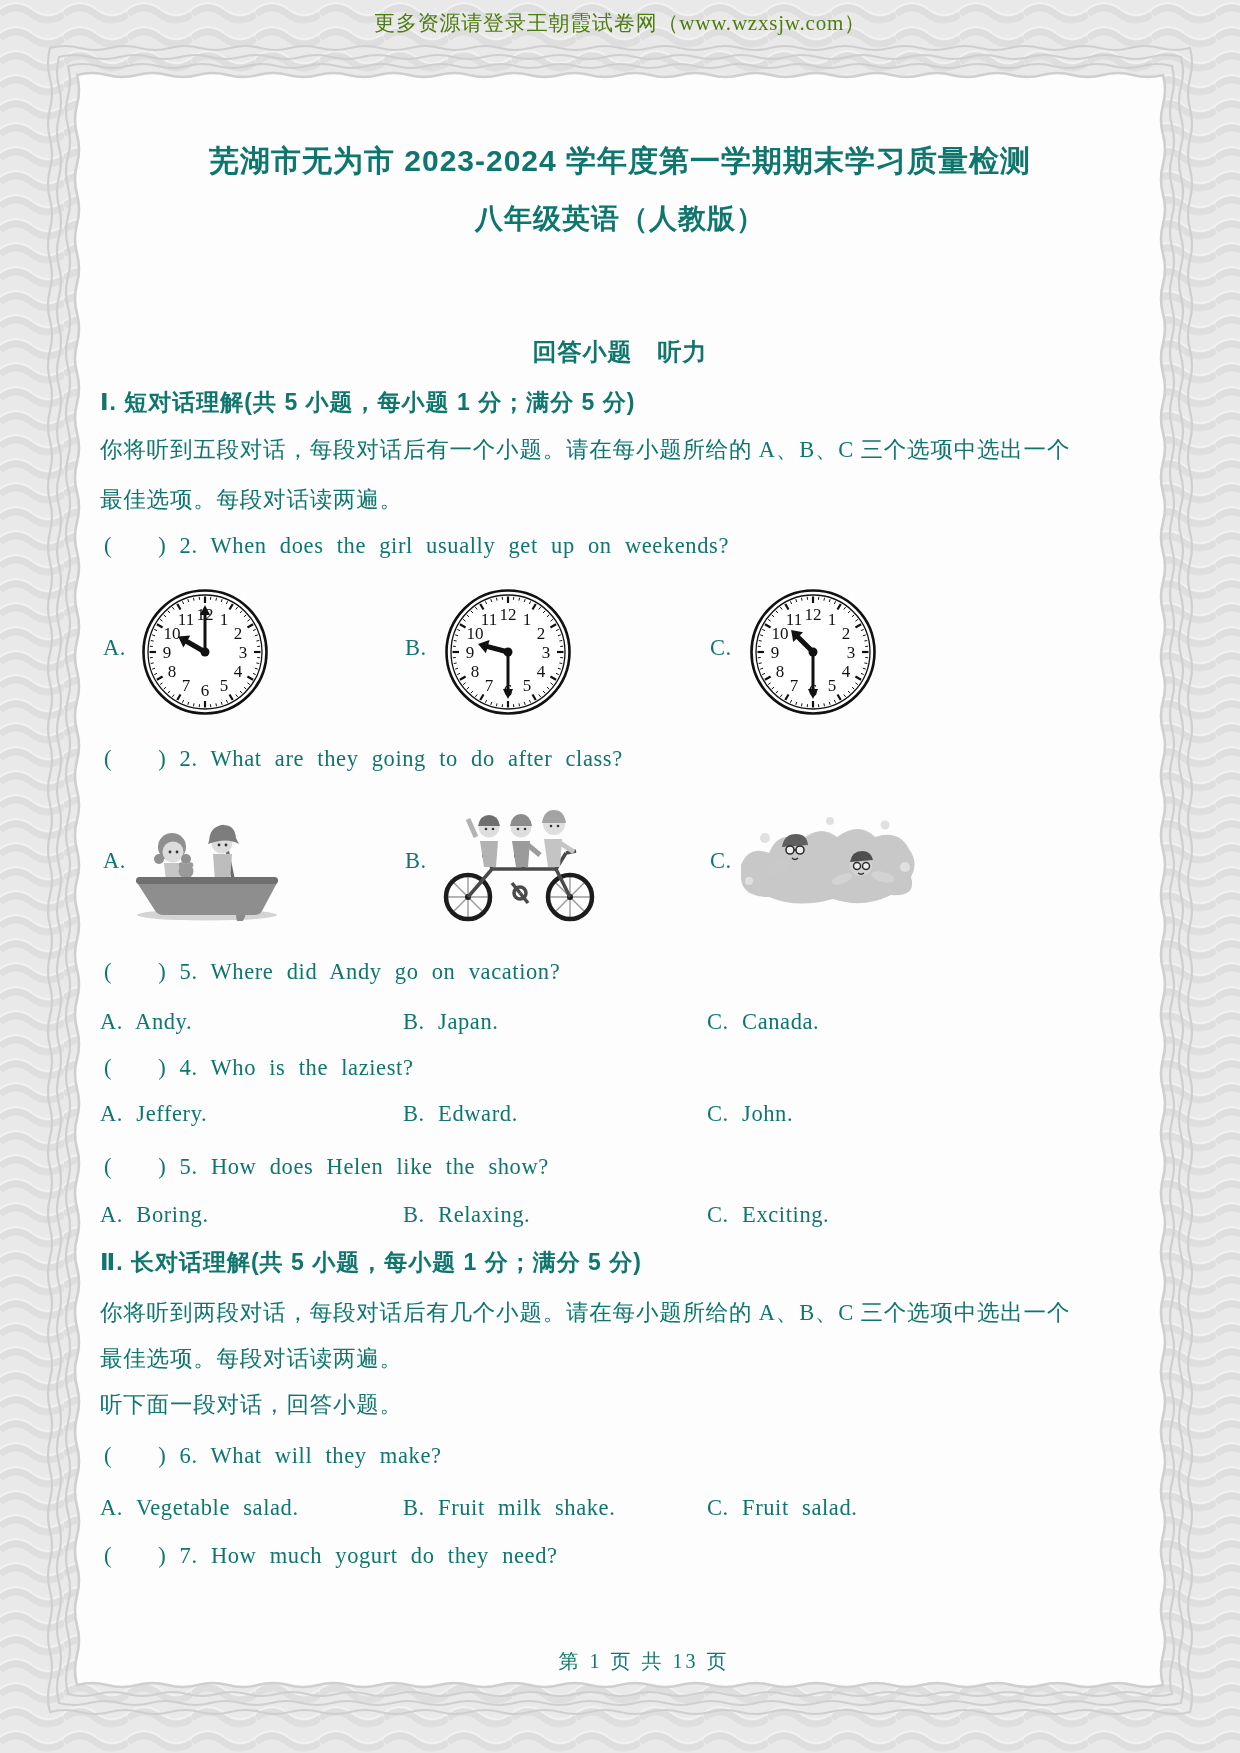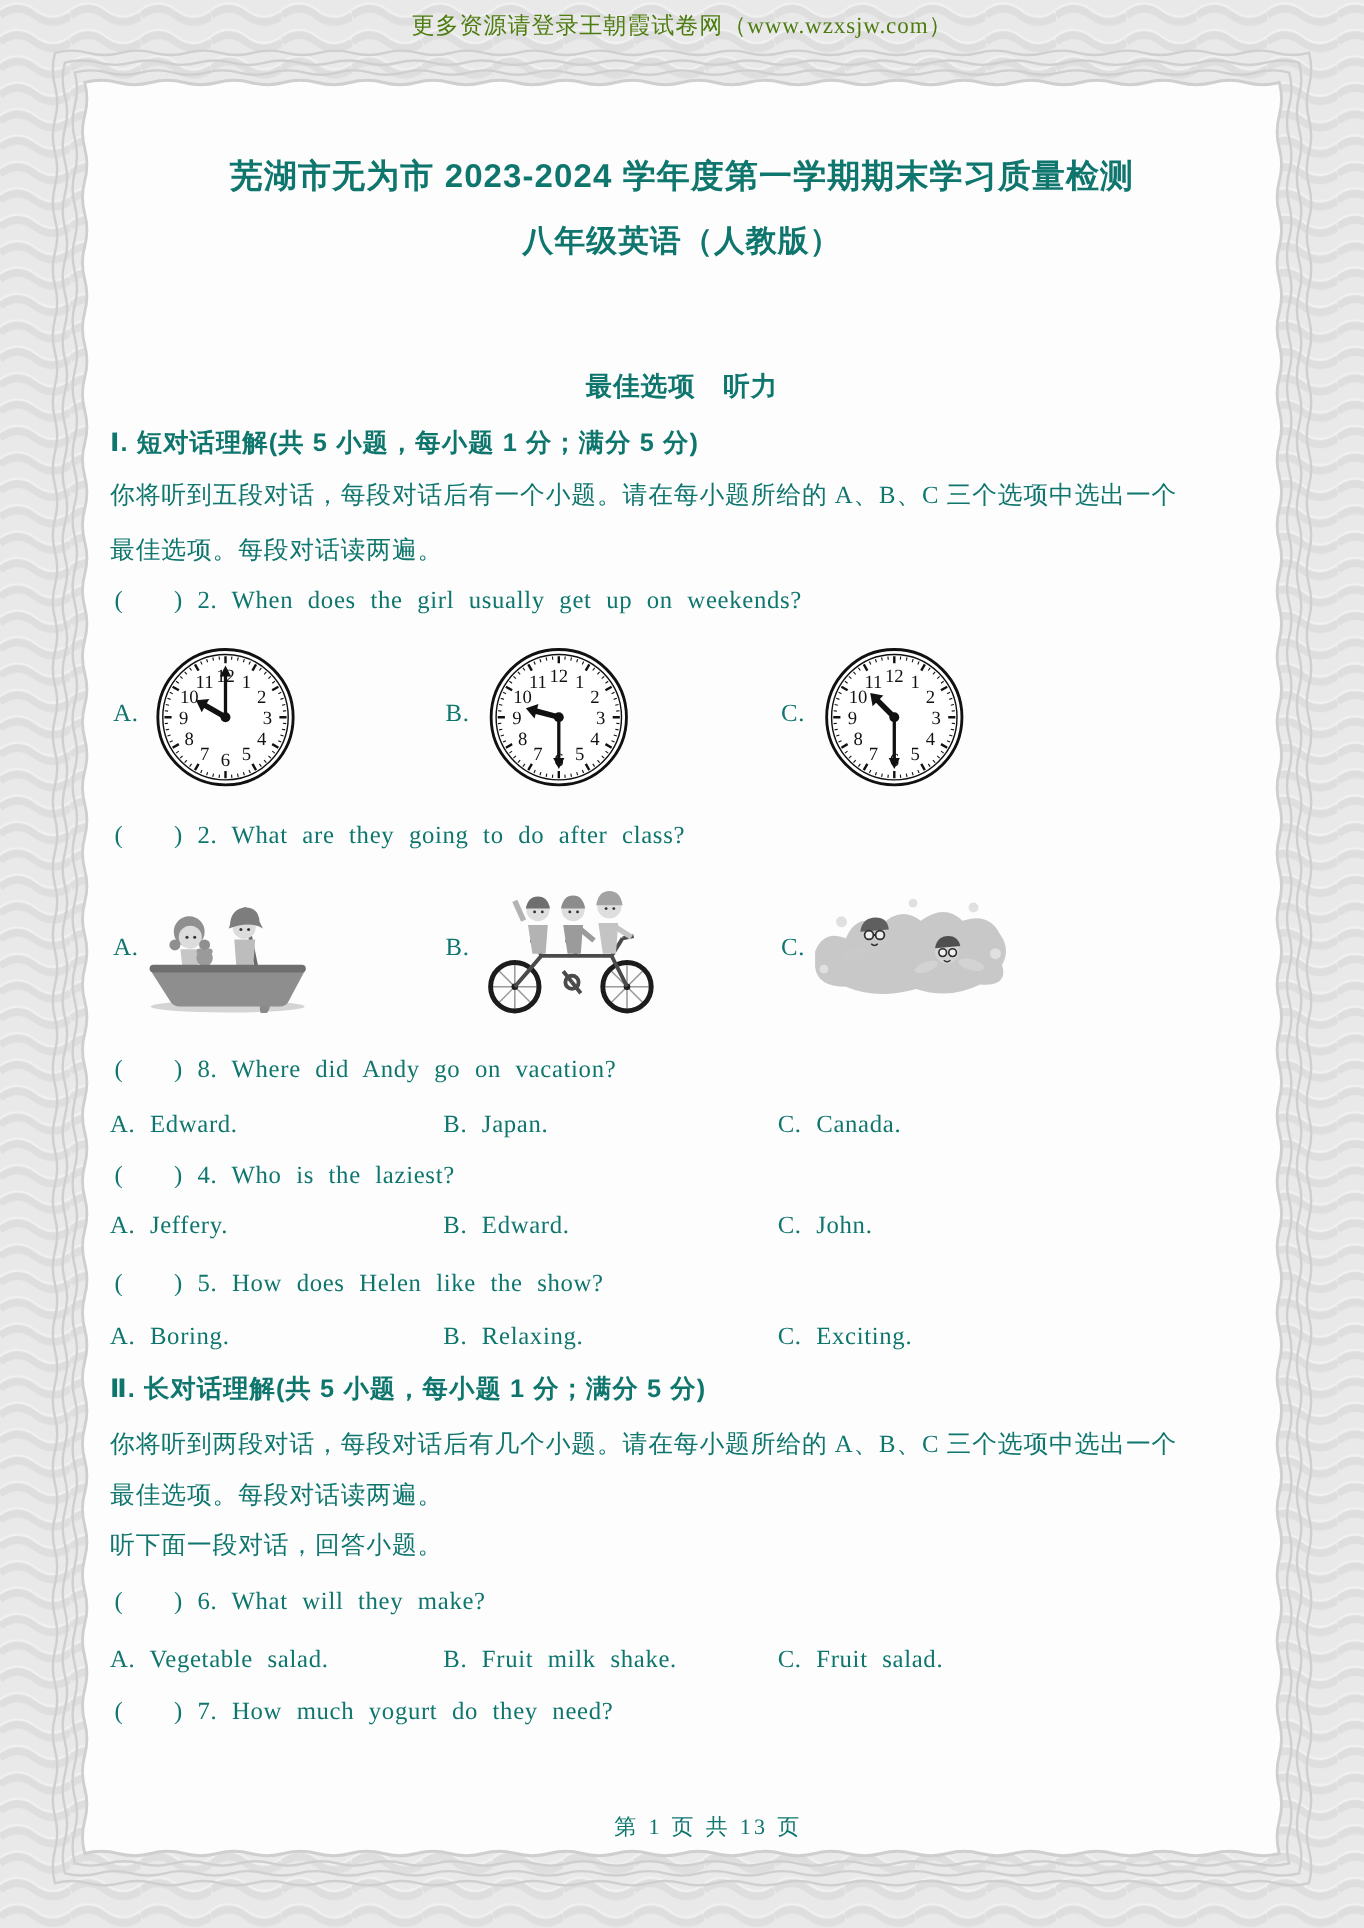--- a/index.html
+++ b/index.html
@@ -38,21 +38,21 @@
 <path d="M 77 75 Q 92.1 71.0 107.2 75.0 Q 122.3 79.0 137.3 75.0 Q 152.4 71.0 167.5 75.0 Q 182.6 79.0 197.7 75.0 Q 212.8 71.0 227.8 75.0 Q 242.9 79.0 258.0 75.0 Q 273.1 71.0 288.2 75.0 Q 303.3 79.0 318.3 75.0 Q 333.4 71.0 348.5 75.0 Q 363.6 79.0 378.7 75.0 Q 393.8 71.0 408.8 75.0 Q 423.9 79.0 439.0 75.0 Q 454.1 71.0 469.2 75.0 Q 484.3 79.0 499.3 75.0 Q 514.4 71.0 529.5 75.0 Q 544.6 79.0 559.7 75.0 Q 574.8 71.0 589.8 75.0 Q 604.9 79.0 620.0 75.0 Q 635.1 71.0 650.2 75.0 Q 665.3 79.0 680.3 75.0 Q 695.4 71.0 710.5 75.0 Q 725.6 79.0 740.7 75.0 Q 755.8 71.0 770.8 75.0 Q 785.9 79.0 801.0 75.0 Q 816.1 71.0 831.2 75.0 Q 846.3 79.0 861.3 75.0 Q 876.4 71.0 891.5 75.0 Q 906.6 79.0 921.7 75.0 Q 936.8 71.0 951.8 75.0 Q 966.9 79.0 982.0 75.0 Q 997.1 71.0 1012.2 75.0 Q 1027.3 79.0 1042.3 75.0 Q 1057.4 71.0 1072.5 75.0 Q 1087.6 79.0 1102.7 75.0 Q 1117.8 71.0 1132.8 75.0 Q 1147.9 79.0 1163.0 75.0 Q 1167.0 89.9 1163.0 104.8 Q 1159.0 119.7 1163.0 134.6 Q 1167.0 149.5 1163.0 164.4 Q 1159.0 179.4 1163.0 194.3 Q 1167.0 209.2 1163.0 224.1 Q 1159.0 239.0 1163.0 253.9 Q 1167.0 268.8 1163.0 283.7 Q 1159.0 298.6 1163.0 313.5 Q 1167.0 328.4 1163.0 343.3 Q 1159.0 358.2 1163.0 373.1 Q 1167.0 388.1 1163.0 403.0 Q 1159.0 417.9 1163.0 432.8 Q 1167.0 447.7 1163.0 462.6 Q 1159.0 477.5 1163.0 492.4 Q 1167.0 507.3 1163.0 522.2 Q 1159.0 537.1 1163.0 552.0 Q 1167.0 566.9 1163.0 581.9 Q 1159.0 596.8 1163.0 611.7 Q 1167.0 626.6 1163.0 641.5 Q 1159.0 656.4 1163.0 671.3 Q 1167.0 686.2 1163.0 701.1 Q 1159.0 716.0 1163.0 730.9 Q 1167.0 745.8 1163.0 760.7 Q 1159.0 775.6 1163.0 790.6 Q 1167.0 805.5 1163.0 820.4 Q 1159.0 835.3 1163.0 850.2 Q 1167.0 865.1 1163.0 880.0 Q 1159.0 894.9 1163.0 909.8 Q 1167.0 924.7 1163.0 939.6 Q 1159.0 954.5 1163.0 969.4 Q 1167.0 984.4 1163.0 999.3 Q 1159.0 1014.2 1163.0 1029.1 Q 1167.0 1044.0 1163.0 1058.9 Q 1159.0 1073.8 1163.0 1088.7 Q 1167.0 1103.6 1163.0 1118.5 Q 1159.0 1133.4 1163.0 1148.3 Q 1167.0 1163.2 1163.0 1178.1 Q 1159.0 1193.1 1163.0 1208.0 Q 1167.0 1222.9 1163.0 1237.8 Q 1159.0 1252.7 1163.0 1267.6 Q 1167.0 1282.5 1163.0 1297.4 Q 1159.0 1312.3 1163.0 1327.2 Q 1167.0 1342.1 1163.0 1357.0 Q 1159.0 1371.9 1163.0 1386.9 Q 1167.0 1401.8 1163.0 1416.7 Q 1159.0 1431.6 1163.0 1446.5 Q 1167.0 1461.4 1163.0 1476.3 Q 1159.0 1491.2 1163.0 1506.1 Q 1167.0 1521.0 1163.0 1535.9 Q 1159.0 1550.8 1163.0 1565.7 Q 1167.0 1580.6 1163.0 1595.6 Q 1159.0 1610.5 1163.0 1625.4 Q 1167.0 1640.3 1163.0 1655.2 Q 1159.0 1670.1 1163.0 1685.0 Q 1147.9 1689.0 1132.8 1685.0 Q 1117.8 1681.0 1102.7 1685.0 Q 1087.6 1689.0 1072.5 1685.0 Q 1057.4 1681.0 1042.3 1685.0 Q 1027.3 1689.0 1012.2 1685.0 Q 997.1 1681.0 982.0 1685.0 Q 966.9 1689.0 951.8 1685.0 Q 936.8 1681.0 921.7 1685.0 Q 906.6 1689.0 891.5 1685.0 Q 876.4 1681.0 861.3 1685.0 Q 846.3 1689.0 831.2 1685.0 Q 816.1 1681.0 801.0 1685.0 Q 785.9 1689.0 770.8 1685.0 Q 755.8 1681.0 740.7 1685.0 Q 725.6 1689.0 710.5 1685.0 Q 695.4 1681.0 680.3 1685.0 Q 665.3 1689.0 650.2 1685.0 Q 635.1 1681.0 620.0 1685.0 Q 604.9 1689.0 589.8 1685.0 Q 574.8 1681.0 559.7 1685.0 Q 544.6 1689.0 529.5 1685.0 Q 514.4 1681.0 499.3 1685.0 Q 484.3 1689.0 469.2 1685.0 Q 454.1 1681.0 439.0 1685.0 Q 423.9 1689.0 408.8 1685.0 Q 393.8 1681.0 378.7 1685.0 Q 363.6 1689.0 348.5 1685.0 Q 333.4 1681.0 318.3 1685.0 Q 303.3 1689.0 288.2 1685.0 Q 273.1 1681.0 258.0 1685.0 Q 242.9 1689.0 227.8 1685.0 Q 212.8 1681.0 197.7 1685.0 Q 182.6 1689.0 167.5 1685.0 Q 152.4 1681.0 137.3 1685.0 Q 122.3 1689.0 107.2 1685.0 Q 92.1 1681.0 77.0 1685.0 Q 73.0 1670.1 77.0 1655.2 Q 81.0 1640.3 77.0 1625.4 Q 73.0 1610.5 77.0 1595.6 Q 81.0 1580.6 77.0 1565.7 Q 73.0 1550.8 77.0 1535.9 Q 81.0 1521.0 77.0 1506.1 Q 73.0 1491.2 77.0 1476.3 Q 81.0 1461.4 77.0 1446.5 Q 73.0 1431.6 77.0 1416.7 Q 81.0 1401.8 77.0 1386.9 Q 73.0 1371.9 77.0 1357.0 Q 81.0 1342.1 77.0 1327.2 Q 73.0 1312.3 77.0 1297.4 Q 81.0 1282.5 77.0 1267.6 Q 73.0 1252.7 77.0 1237.8 Q 81.0 1222.9 77.0 1208.0 Q 73.0 1193.1 77.0 1178.1 Q 81.0 1163.2 77.0 1148.3 Q 73.0 1133.4 77.0 1118.5 Q 81.0 1103.6 77.0 1088.7 Q 73.0 1073.8 77.0 1058.9 Q 81.0 1044.0 77.0 1029.1 Q 73.0 1014.2 77.0 999.3 Q 81.0 984.4 77.0 969.4 Q 73.0 954.5 77.0 939.6 Q 81.0 924.7 77.0 909.8 Q 73.0 894.9 77.0 880.0 Q 81.0 865.1 77.0 850.2 Q 73.0 835.3 77.0 820.4 Q 81.0 805.5 77.0 790.6 Q 73.0 775.6 77.0 760.7 Q 81.0 745.8 77.0 730.9 Q 73.0 716.0 77.0 701.1 Q 81.0 686.2 77.0 671.3 Q 73.0 656.4 77.0 641.5 Q 81.0 626.6 77.0 611.7 Q 73.0 596.8 77.0 581.9 Q 81.0 566.9 77.0 552.0 Q 73.0 537.1 77.0 522.2 Q 81.0 507.3 77.0 492.4 Q 73.0 477.5 77.0 462.6 Q 81.0 447.7 77.0 432.8 Q 73.0 417.9 77.0 403.0 Q 81.0 388.1 77.0 373.1 Q 73.0 358.2 77.0 343.3 Q 81.0 328.4 77.0 313.5 Q 73.0 298.6 77.0 283.7 Q 81.0 268.8 77.0 253.9 Q 73.0 239.0 77.0 224.1 Q 81.0 209.2 77.0 194.3 Q 73.0 179.4 77.0 164.4 Q 81.0 149.5 77.0 134.6 Q 73.0 119.7 77.0 104.8 Q 81.0 89.9 77.0 75.0 Z" fill="#fdfdfd" stroke="none"></path>
     <path d="M 50 48 Q 65.0 44.0 80.0 48.0 Q 95.0 52.0 110.0 48.0 Q 125.0 44.0 140.0 48.0 Q 155.0 52.0 170.0 48.0 Q 185.0 44.0 200.0 48.0 Q 215.0 52.0 230.0 48.0 Q 245.0 44.0 260.0 48.0 Q 275.0 52.0 290.0 48.0 Q 305.0 44.0 320.0 48.0 Q 335.0 52.0 350.0 48.0 Q 365.0 44.0 380.0 48.0 Q 395.0 52.0 410.0 48.0 Q 425.0 44.0 440.0 48.0 Q 455.0 52.0 470.0 48.0 Q 485.0 44.0 500.0 48.0 Q 515.0 52.0 530.0 48.0 Q 545.0 44.0 560.0 48.0 Q 575.0 52.0 590.0 48.0 Q 605.0 44.0 620.0 48.0 Q 635.0 52.0 650.0 48.0 Q 665.0 44.0 680.0 48.0 Q 695.0 52.0 710.0 48.0 Q 725.0 44.0 740.0 48.0 Q 755.0 52.0 770.0 48.0 Q 785.0 44.0 800.0 48.0 Q 815.0 52.0 830.0 48.0 Q 845.0 44.0 860.0 48.0 Q 875.0 52.0 890.0 48.0 Q 905.0 44.0 920.0 48.0 Q 935.0 52.0 950.0 48.0 Q 965.0 44.0 980.0 48.0 Q 995.0 52.0 1010.0 48.0 Q 1025.0 44.0 1040.0 48.0 Q 1055.0 52.0 1070.0 48.0 Q 1085.0 44.0 1100.0 48.0 Q 1115.0 52.0 1130.0 48.0 Q 1145.0 44.0 1160.0 48.0 Q 1175.0 52.0 1190.0 48.0 Q 1194.0 63.1 1190.0 78.3 Q 1186.0 93.4 1190.0 108.5 Q 1194.0 123.6 1190.0 138.8 Q 1186.0 153.9 1190.0 169.0 Q 1194.0 184.1 1190.0 199.3 Q 1186.0 214.4 1190.0 229.5 Q 1194.0 244.7 1190.0 259.8 Q 1186.0 274.9 1190.0 290.0 Q 1194.0 305.2 1190.0 320.3 Q 1186.0 335.4 1190.0 350.5 Q 1194.0 365.7 1190.0 380.8 Q 1186.0 395.9 1190.0 411.1 Q 1194.0 426.2 1190.0 441.3 Q 1186.0 456.4 1190.0 471.6 Q 1194.0 486.7 1190.0 501.8 Q 1186.0 516.9 1190.0 532.1 Q 1194.0 547.2 1190.0 562.3 Q 1186.0 577.5 1190.0 592.6 Q 1194.0 607.7 1190.0 622.8 Q 1186.0 638.0 1190.0 653.1 Q 1194.0 668.2 1190.0 683.3 Q 1186.0 698.5 1190.0 713.6 Q 1194.0 728.7 1190.0 743.9 Q 1186.0 759.0 1190.0 774.1 Q 1194.0 789.2 1190.0 804.4 Q 1186.0 819.5 1190.0 834.6 Q 1194.0 849.7 1190.0 864.9 Q 1186.0 880.0 1190.0 895.1 Q 1194.0 910.3 1190.0 925.4 Q 1186.0 940.5 1190.0 955.6 Q 1194.0 970.8 1190.0 985.9 Q 1186.0 1001.0 1190.0 1016.1 Q 1194.0 1031.3 1190.0 1046.4 Q 1186.0 1061.5 1190.0 1076.7 Q 1194.0 1091.8 1190.0 1106.9 Q 1186.0 1122.0 1190.0 1137.2 Q 1194.0 1152.3 1190.0 1167.4 Q 1186.0 1182.5 1190.0 1197.7 Q 1194.0 1212.8 1190.0 1227.9 Q 1186.0 1243.1 1190.0 1258.2 Q 1194.0 1273.3 1190.0 1288.4 Q 1186.0 1303.6 1190.0 1318.7 Q 1194.0 1333.8 1190.0 1348.9 Q 1186.0 1364.1 1190.0 1379.2 Q 1194.0 1394.3 1190.0 1409.5 Q 1186.0 1424.6 1190.0 1439.7 Q 1194.0 1454.8 1190.0 1470.0 Q 1186.0 1485.1 1190.0 1500.2 Q 1194.0 1515.3 1190.0 1530.5 Q 1186.0 1545.6 1190.0 1560.7 Q 1194.0 1575.9 1190.0 1591.0 Q 1186.0 1606.1 1190.0 1621.2 Q 1194.0 1636.4 1190.0 1651.5 Q 1186.0 1666.6 1190.0 1681.7 Q 1194.0 1696.9 1190.0 1712.0 Q 1175.0 1716.0 1160.0 1712.0 Q 1145.0 1708.0 1130.0 1712.0 Q 1115.0 1716.0 1100.0 1712.0 Q 1085.0 1708.0 1070.0 1712.0 Q 1055.0 1716.0 1040.0 1712.0 Q 1025.0 1708.0 1010.0 1712.0 Q 995.0 1716.0 980.0 1712.0 Q 965.0 1708.0 950.0 1712.0 Q 935.0 1716.0 920.0 1712.0 Q 905.0 1708.0 890.0 1712.0 Q 875.0 1716.0 860.0 1712.0 Q 845.0 1708.0 830.0 1712.0 Q 815.0 1716.0 800.0 1712.0 Q 785.0 1708.0 770.0 1712.0 Q 755.0 1716.0 740.0 1712.0 Q 725.0 1708.0 710.0 1712.0 Q 695.0 1716.0 680.0 1712.0 Q 665.0 1708.0 650.0 1712.0 Q 635.0 1716.0 620.0 1712.0 Q 605.0 1708.0 590.0 1712.0 Q 575.0 1716.0 560.0 1712.0 Q 545.0 1708.0 530.0 1712.0 Q 515.0 1716.0 500.0 1712.0 Q 485.0 1708.0 470.0 1712.0 Q 455.0 1716.0 440.0 1712.0 Q 425.0 1708.0 410.0 1712.0 Q 395.0 1716.0 380.0 1712.0 Q 365.0 1708.0 350.0 1712.0 Q 335.0 1716.0 320.0 1712.0 Q 305.0 1708.0 290.0 1712.0 Q 275.0 1716.0 260.0 1712.0 Q 245.0 1708.0 230.0 1712.0 Q 215.0 1716.0 200.0 1712.0 Q 185.0 1708.0 170.0 1712.0 Q 155.0 1716.0 140.0 1712.0 Q 125.0 1708.0 110.0 1712.0 Q 95.0 1716.0 80.0 1712.0 Q 65.0 1708.0 50.0 1712.0 Q 46.0 1696.9 50.0 1681.7 Q 54.0 1666.6 50.0 1651.5 Q 46.0 1636.4 50.0 1621.2 Q 54.0 1606.1 50.0 1591.0 Q 46.0 1575.9 50.0 1560.7 Q 54.0 1545.6 50.0 1530.5 Q 46.0 1515.3 50.0 1500.2 Q 54.0 1485.1 50.0 1470.0 Q 46.0 1454.8 50.0 1439.7 Q 54.0 1424.6 50.0 1409.5 Q 46.0 1394.3 50.0 1379.2 Q 54.0 1364.1 50.0 1348.9 Q 46.0 1333.8 50.0 1318.7 Q 54.0 1303.6 50.0 1288.4 Q 46.0 1273.3 50.0 1258.2 Q 54.0 1243.1 50.0 1227.9 Q 46.0 1212.8 50.0 1197.7 Q 54.0 1182.5 50.0 1167.4 Q 46.0 1152.3 50.0 1137.2 Q 54.0 1122.0 50.0 1106.9 Q 46.0 1091.8 50.0 1076.7 Q 54.0 1061.5 50.0 1046.4 Q 46.0 1031.3 50.0 1016.1 Q 54.0 1001.0 50.0 985.9 Q 46.0 970.8 50.0 955.6 Q 54.0 940.5 50.0 925.4 Q 46.0 910.3 50.0 895.1 Q 54.0 880.0 50.0 864.9 Q 46.0 849.7 50.0 834.6 Q 54.0 819.5 50.0 804.4 Q 46.0 789.2 50.0 774.1 Q 54.0 759.0 50.0 743.9 Q 46.0 728.7 50.0 713.6 Q 54.0 698.5 50.0 683.3 Q 46.0 668.2 50.0 653.1 Q 54.0 638.0 50.0 622.8 Q 46.0 607.7 50.0 592.6 Q 54.0 577.5 50.0 562.3 Q 46.0 547.2 50.0 532.1 Q 54.0 516.9 50.0 501.8 Q 46.0 486.7 50.0 471.6 Q 54.0 456.4 50.0 441.3 Q 46.0 426.2 50.0 411.1 Q 54.0 395.9 50.0 380.8 Q 46.0 365.7 50.0 350.5 Q 54.0 335.4 50.0 320.3 Q 46.0 305.2 50.0 290.0 Q 54.0 274.9 50.0 259.8 Q 46.0 244.7 50.0 229.5 Q 54.0 214.4 50.0 199.3 Q 46.0 184.1 50.0 169.0 Q 54.0 153.9 50.0 138.8 Q 46.0 123.6 50.0 108.5 Q 54.0 93.4 50.0 78.3 Q 46.0 63.1 50.0 48.0 Z" fill="none" stroke="#cfcfcf" stroke-width="2.2"></path>
     <path d="M 59 57 Q 74.2 53.0 89.3 57.0 Q 104.5 61.0 119.6 57.0 Q 134.8 53.0 150.0 57.0 Q 165.1 61.0 180.3 57.0 Q 195.5 53.0 210.6 57.0 Q 225.8 61.0 240.9 57.0 Q 256.1 53.0 271.3 57.0 Q 286.4 61.0 301.6 57.0 Q 316.8 53.0 331.9 57.0 Q 347.1 61.0 362.2 57.0 Q 377.4 53.0 392.6 57.0 Q 407.7 61.0 422.9 57.0 Q 438.1 53.0 453.2 57.0 Q 468.4 61.0 483.5 57.0 Q 498.7 53.0 513.9 57.0 Q 529.0 61.0 544.2 57.0 Q 559.4 53.0 574.5 57.0 Q 589.7 61.0 604.8 57.0 Q 620.0 53.0 635.2 57.0 Q 650.3 61.0 665.5 57.0 Q 680.6 53.0 695.8 57.0 Q 711.0 61.0 726.1 57.0 Q 741.3 53.0 756.5 57.0 Q 771.6 61.0 786.8 57.0 Q 801.9 53.0 817.1 57.0 Q 832.3 61.0 847.4 57.0 Q 862.6 53.0 877.8 57.0 Q 892.9 61.0 908.1 57.0 Q 923.2 53.0 938.4 57.0 Q 953.6 61.0 968.7 57.0 Q 983.9 53.0 999.1 57.0 Q 1014.2 61.0 1029.4 57.0 Q 1044.5 53.0 1059.7 57.0 Q 1074.9 61.0 1090.0 57.0 Q 1105.2 53.0 1120.4 57.0 Q 1135.5 61.0 1150.7 57.0 Q 1165.8 53.0 1181.0 57.0 Q 1185.0 72.0 1181.0 86.9 Q 1177.0 101.9 1181.0 116.9 Q 1185.0 131.8 1181.0 146.8 Q 1177.0 161.7 1181.0 176.7 Q 1185.0 191.7 1181.0 206.6 Q 1177.0 221.6 1181.0 236.6 Q 1185.0 251.5 1181.0 266.5 Q 1177.0 281.5 1181.0 296.4 Q 1185.0 311.4 1181.0 326.3 Q 1177.0 341.3 1181.0 356.3 Q 1185.0 371.2 1181.0 386.2 Q 1177.0 401.2 1181.0 416.1 Q 1185.0 431.1 1181.0 446.1 Q 1177.0 461.0 1181.0 476.0 Q 1185.0 490.9 1181.0 505.9 Q 1177.0 520.9 1181.0 535.8 Q 1185.0 550.8 1181.0 565.8 Q 1177.0 580.7 1181.0 595.7 Q 1185.0 610.7 1181.0 625.6 Q 1177.0 640.6 1181.0 655.5 Q 1185.0 670.5 1181.0 685.5 Q 1177.0 700.4 1181.0 715.4 Q 1185.0 730.4 1181.0 745.3 Q 1177.0 760.3 1181.0 775.3 Q 1185.0 790.2 1181.0 805.2 Q 1177.0 820.1 1181.0 835.1 Q 1185.0 850.1 1181.0 865.0 Q 1177.0 880.0 1181.0 895.0 Q 1185.0 909.9 1181.0 924.9 Q 1177.0 939.9 1181.0 954.8 Q 1185.0 969.8 1181.0 984.7 Q 1177.0 999.7 1181.0 1014.7 Q 1185.0 1029.6 1181.0 1044.6 Q 1177.0 1059.6 1181.0 1074.5 Q 1185.0 1089.5 1181.0 1104.5 Q 1177.0 1119.4 1181.0 1134.4 Q 1185.0 1149.3 1181.0 1164.3 Q 1177.0 1179.3 1181.0 1194.2 Q 1185.0 1209.2 1181.0 1224.2 Q 1177.0 1239.1 1181.0 1254.1 Q 1185.0 1269.1 1181.0 1284.0 Q 1177.0 1299.0 1181.0 1313.9 Q 1185.0 1328.9 1181.0 1343.9 Q 1177.0 1358.8 1181.0 1373.8 Q 1185.0 1388.8 1181.0 1403.7 Q 1177.0 1418.7 1181.0 1433.7 Q 1185.0 1448.6 1181.0 1463.6 Q 1177.0 1478.5 1181.0 1493.5 Q 1185.0 1508.5 1181.0 1523.4 Q 1177.0 1538.4 1181.0 1553.4 Q 1185.0 1568.3 1181.0 1583.3 Q 1177.0 1598.3 1181.0 1613.2 Q 1185.0 1628.2 1181.0 1643.1 Q 1177.0 1658.1 1181.0 1673.1 Q 1185.0 1688.0 1181.0 1703.0 Q 1165.8 1707.0 1150.7 1703.0 Q 1135.5 1699.0 1120.4 1703.0 Q 1105.2 1707.0 1090.0 1703.0 Q 1074.9 1699.0 1059.7 1703.0 Q 1044.5 1707.0 1029.4 1703.0 Q 1014.2 1699.0 999.1 1703.0 Q 983.9 1707.0 968.7 1703.0 Q 953.6 1699.0 938.4 1703.0 Q 923.2 1707.0 908.1 1703.0 Q 892.9 1699.0 877.8 1703.0 Q 862.6 1707.0 847.4 1703.0 Q 832.3 1699.0 817.1 1703.0 Q 801.9 1707.0 786.8 1703.0 Q 771.6 1699.0 756.5 1703.0 Q 741.3 1707.0 726.1 1703.0 Q 711.0 1699.0 695.8 1703.0 Q 680.6 1707.0 665.5 1703.0 Q 650.3 1699.0 635.2 1703.0 Q 620.0 1707.0 604.8 1703.0 Q 589.7 1699.0 574.5 1703.0 Q 559.4 1707.0 544.2 1703.0 Q 529.0 1699.0 513.9 1703.0 Q 498.7 1707.0 483.5 1703.0 Q 468.4 1699.0 453.2 1703.0 Q 438.1 1707.0 422.9 1703.0 Q 407.7 1699.0 392.6 1703.0 Q 377.4 1707.0 362.2 1703.0 Q 347.1 1699.0 331.9 1703.0 Q 316.8 1707.0 301.6 1703.0 Q 286.4 1699.0 271.3 1703.0 Q 256.1 1707.0 240.9 1703.0 Q 225.8 1699.0 210.6 1703.0 Q 195.5 1707.0 180.3 1703.0 Q 165.1 1699.0 150.0 1703.0 Q 134.8 1707.0 119.6 1703.0 Q 104.5 1699.0 89.3 1703.0 Q 74.2 1707.0 59.0 1703.0 Q 55.0 1688.0 59.0 1673.1 Q 63.0 1658.1 59.0 1643.1 Q 55.0 1628.2 59.0 1613.2 Q 63.0 1598.3 59.0 1583.3 Q 55.0 1568.3 59.0 1553.4 Q 63.0 1538.4 59.0 1523.4 Q 55.0 1508.5 59.0 1493.5 Q 63.0 1478.5 59.0 1463.6 Q 55.0 1448.6 59.0 1433.7 Q 63.0 1418.7 59.0 1403.7 Q 55.0 1388.8 59.0 1373.8 Q 63.0 1358.8 59.0 1343.9 Q 55.0 1328.9 59.0 1313.9 Q 63.0 1299.0 59.0 1284.0 Q 55.0 1269.1 59.0 1254.1 Q 63.0 1239.1 59.0 1224.2 Q 55.0 1209.2 59.0 1194.2 Q 63.0 1179.3 59.0 1164.3 Q 55.0 1149.3 59.0 1134.4 Q 63.0 1119.4 59.0 1104.5 Q 55.0 1089.5 59.0 1074.5 Q 63.0 1059.6 59.0 1044.6 Q 55.0 1029.6 59.0 1014.7 Q 63.0 999.7 59.0 984.7 Q 55.0 969.8 59.0 954.8 Q 63.0 939.9 59.0 924.9 Q 55.0 909.9 59.0 895.0 Q 63.0 880.0 59.0 865.0 Q 55.0 850.1 59.0 835.1 Q 63.0 820.1 59.0 805.2 Q 55.0 790.2 59.0 775.3 Q 63.0 760.3 59.0 745.3 Q 55.0 730.4 59.0 715.4 Q 63.0 700.4 59.0 685.5 Q 55.0 670.5 59.0 655.5 Q 63.0 640.6 59.0 625.6 Q 55.0 610.7 59.0 595.7 Q 63.0 580.7 59.0 565.8 Q 55.0 550.8 59.0 535.8 Q 63.0 520.9 59.0 505.9 Q 55.0 490.9 59.0 476.0 Q 63.0 461.0 59.0 446.1 Q 55.0 431.1 59.0 416.1 Q 63.0 401.2 59.0 386.2 Q 55.0 371.2 59.0 356.3 Q 63.0 341.3 59.0 326.3 Q 55.0 311.4 59.0 296.4 Q 63.0 281.5 59.0 266.5 Q 55.0 251.5 59.0 236.6 Q 63.0 221.6 59.0 206.6 Q 55.0 191.7 59.0 176.7 Q 63.0 161.7 59.0 146.8 Q 55.0 131.8 59.0 116.9 Q 63.0 101.9 59.0 86.9 Q 55.0 72.0 59.0 57.0 Z" fill="none" stroke="#cfcfcf" stroke-width="2.2"></path>
     <path d="M 68 66 Q 82.9 62.0 97.8 66.0 Q 112.8 70.0 127.7 66.0 Q 142.6 62.0 157.5 66.0 Q 172.4 70.0 187.4 66.0 Q 202.3 62.0 217.2 66.0 Q 232.1 70.0 247.0 66.0 Q 261.9 62.0 276.9 66.0 Q 291.8 70.0 306.7 66.0 Q 321.6 62.0 336.5 66.0 Q 351.5 70.0 366.4 66.0 Q 381.3 62.0 396.2 66.0 Q 411.1 70.0 426.1 66.0 Q 441.0 62.0 455.9 66.0 Q 470.8 70.0 485.7 66.0 Q 500.6 62.0 515.6 66.0 Q 530.5 70.0 545.4 66.0 Q 560.3 62.0 575.2 66.0 Q 590.2 70.0 605.1 66.0 Q 620.0 62.0 634.9 66.0 Q 649.8 70.0 664.8 66.0 Q 679.7 62.0 694.6 66.0 Q 709.5 70.0 724.4 66.0 Q 739.4 62.0 754.3 66.0 Q 769.2 70.0 784.1 66.0 Q 799.0 62.0 813.9 66.0 Q 828.9 70.0 843.8 66.0 Q 858.7 62.0 873.6 66.0 Q 888.5 70.0 903.5 66.0 Q 918.4 62.0 933.3 66.0 Q 948.2 70.0 963.1 66.0 Q 978.1 62.0 993.0 66.0 Q 1007.9 70.0 1022.8 66.0 Q 1037.7 62.0 1052.6 66.0 Q 1067.6 70.0 1082.5 66.0 Q 1097.4 62.0 1112.3 66.0 Q 1127.2 70.0 1142.2 66.0 Q 1157.1 62.0 1172.0 66.0 Q 1176.0 81.1 1172.0 96.1 Q 1168.0 111.2 1172.0 126.3 Q 1176.0 141.4 1172.0 156.4 Q 1168.0 171.5 1172.0 186.6 Q 1176.0 201.7 1172.0 216.7 Q 1168.0 231.8 1172.0 246.9 Q 1176.0 262.0 1172.0 277.0 Q 1168.0 292.1 1172.0 307.2 Q 1176.0 322.3 1172.0 337.3 Q 1168.0 352.4 1172.0 367.5 Q 1176.0 382.6 1172.0 397.6 Q 1168.0 412.7 1172.0 427.8 Q 1176.0 442.9 1172.0 457.9 Q 1168.0 473.0 1172.0 488.1 Q 1176.0 503.1 1172.0 518.2 Q 1168.0 533.3 1172.0 548.4 Q 1176.0 563.4 1172.0 578.5 Q 1168.0 593.6 1172.0 608.7 Q 1176.0 623.7 1172.0 638.8 Q 1168.0 653.9 1172.0 669.0 Q 1176.0 684.0 1172.0 699.1 Q 1168.0 714.2 1172.0 729.3 Q 1176.0 744.3 1172.0 759.4 Q 1168.0 774.5 1172.0 789.6 Q 1176.0 804.6 1172.0 819.7 Q 1168.0 834.8 1172.0 849.9 Q 1176.0 864.9 1172.0 880.0 Q 1168.0 895.1 1172.0 910.1 Q 1176.0 925.2 1172.0 940.3 Q 1168.0 955.4 1172.0 970.4 Q 1176.0 985.5 1172.0 1000.6 Q 1168.0 1015.7 1172.0 1030.7 Q 1176.0 1045.8 1172.0 1060.9 Q 1168.0 1076.0 1172.0 1091.0 Q 1176.0 1106.1 1172.0 1121.2 Q 1168.0 1136.3 1172.0 1151.3 Q 1176.0 1166.4 1172.0 1181.5 Q 1168.0 1196.6 1172.0 1211.6 Q 1176.0 1226.7 1172.0 1241.8 Q 1168.0 1256.9 1172.0 1271.9 Q 1176.0 1287.0 1172.0 1302.1 Q 1168.0 1317.1 1172.0 1332.2 Q 1176.0 1347.3 1172.0 1362.4 Q 1168.0 1377.4 1172.0 1392.5 Q 1176.0 1407.6 1172.0 1422.7 Q 1168.0 1437.7 1172.0 1452.8 Q 1176.0 1467.9 1172.0 1483.0 Q 1168.0 1498.0 1172.0 1513.1 Q 1176.0 1528.2 1172.0 1543.3 Q 1168.0 1558.3 1172.0 1573.4 Q 1176.0 1588.5 1172.0 1603.6 Q 1168.0 1618.6 1172.0 1633.7 Q 1176.0 1648.8 1172.0 1663.9 Q 1168.0 1678.9 1172.0 1694.0 Q 1157.1 1698.0 1142.2 1694.0 Q 1127.2 1690.0 1112.3 1694.0 Q 1097.4 1698.0 1082.5 1694.0 Q 1067.6 1690.0 1052.6 1694.0 Q 1037.7 1698.0 1022.8 1694.0 Q 1007.9 1690.0 993.0 1694.0 Q 978.1 1698.0 963.1 1694.0 Q 948.2 1690.0 933.3 1694.0 Q 918.4 1698.0 903.5 1694.0 Q 888.5 1690.0 873.6 1694.0 Q 858.7 1698.0 843.8 1694.0 Q 828.9 1690.0 813.9 1694.0 Q 799.0 1698.0 784.1 1694.0 Q 769.2 1690.0 754.3 1694.0 Q 739.4 1698.0 724.4 1694.0 Q 709.5 1690.0 694.6 1694.0 Q 679.7 1698.0 664.8 1694.0 Q 649.8 1690.0 634.9 1694.0 Q 620.0 1698.0 605.1 1694.0 Q 590.2 1690.0 575.2 1694.0 Q 560.3 1698.0 545.4 1694.0 Q 530.5 1690.0 515.6 1694.0 Q 500.6 1698.0 485.7 1694.0 Q 470.8 1690.0 455.9 1694.0 Q 441.0 1698.0 426.1 1694.0 Q 411.1 1690.0 396.2 1694.0 Q 381.3 1698.0 366.4 1694.0 Q 351.5 1690.0 336.5 1694.0 Q 321.6 1698.0 306.7 1694.0 Q 291.8 1690.0 276.9 1694.0 Q 261.9 1698.0 247.0 1694.0 Q 232.1 1690.0 217.2 1694.0 Q 202.3 1698.0 187.4 1694.0 Q 172.4 1690.0 157.5 1694.0 Q 142.6 1698.0 127.7 1694.0 Q 112.8 1690.0 97.8 1694.0 Q 82.9 1698.0 68.0 1694.0 Q 64.0 1678.9 68.0 1663.9 Q 72.0 1648.8 68.0 1633.7 Q 64.0 1618.6 68.0 1603.6 Q 72.0 1588.5 68.0 1573.4 Q 64.0 1558.3 68.0 1543.3 Q 72.0 1528.2 68.0 1513.1 Q 64.0 1498.0 68.0 1483.0 Q 72.0 1467.9 68.0 1452.8 Q 64.0 1437.7 68.0 1422.7 Q 72.0 1407.6 68.0 1392.5 Q 64.0 1377.4 68.0 1362.4 Q 72.0 1347.3 68.0 1332.2 Q 64.0 1317.1 68.0 1302.1 Q 72.0 1287.0 68.0 1271.9 Q 64.0 1256.9 68.0 1241.8 Q 72.0 1226.7 68.0 1211.6 Q 64.0 1196.6 68.0 1181.5 Q 72.0 1166.4 68.0 1151.3 Q 64.0 1136.3 68.0 1121.2 Q 72.0 1106.1 68.0 1091.0 Q 64.0 1076.0 68.0 1060.9 Q 72.0 1045.8 68.0 1030.7 Q 64.0 1015.7 68.0 1000.6 Q 72.0 985.5 68.0 970.4 Q 64.0 955.4 68.0 940.3 Q 72.0 925.2 68.0 910.1 Q 64.0 895.1 68.0 880.0 Q 72.0 864.9 68.0 849.9 Q 64.0 834.8 68.0 819.7 Q 72.0 804.6 68.0 789.6 Q 64.0 774.5 68.0 759.4 Q 72.0 744.3 68.0 729.3 Q 64.0 714.2 68.0 699.1 Q 72.0 684.0 68.0 669.0 Q 64.0 653.9 68.0 638.8 Q 72.0 623.7 68.0 608.7 Q 64.0 593.6 68.0 578.5 Q 72.0 563.4 68.0 548.4 Q 64.0 533.3 68.0 518.2 Q 72.0 503.1 68.0 488.1 Q 64.0 473.0 68.0 457.9 Q 72.0 442.9 68.0 427.8 Q 64.0 412.7 68.0 397.6 Q 72.0 382.6 68.0 367.5 Q 64.0 352.4 68.0 337.3 Q 72.0 322.3 68.0 307.2 Q 64.0 292.1 68.0 277.0 Q 72.0 262.0 68.0 246.9 Q 64.0 231.8 68.0 216.7 Q 72.0 201.7 68.0 186.6 Q 64.0 171.5 68.0 156.4 Q 72.0 141.4 68.0 126.3 Q 64.0 111.2 68.0 96.1 Q 72.0 81.1 68.0 66.0 Z" fill="none" stroke="#cfcfcf" stroke-width="2.2"></path>
     <path d="M 77 75 Q 92.1 71.0 107.2 75.0 Q 122.3 79.0 137.3 75.0 Q 152.4 71.0 167.5 75.0 Q 182.6 79.0 197.7 75.0 Q 212.8 71.0 227.8 75.0 Q 242.9 79.0 258.0 75.0 Q 273.1 71.0 288.2 75.0 Q 303.3 79.0 318.3 75.0 Q 333.4 71.0 348.5 75.0 Q 363.6 79.0 378.7 75.0 Q 393.8 71.0 408.8 75.0 Q 423.9 79.0 439.0 75.0 Q 454.1 71.0 469.2 75.0 Q 484.3 79.0 499.3 75.0 Q 514.4 71.0 529.5 75.0 Q 544.6 79.0 559.7 75.0 Q 574.8 71.0 589.8 75.0 Q 604.9 79.0 620.0 75.0 Q 635.1 71.0 650.2 75.0 Q 665.3 79.0 680.3 75.0 Q 695.4 71.0 710.5 75.0 Q 725.6 79.0 740.7 75.0 Q 755.8 71.0 770.8 75.0 Q 785.9 79.0 801.0 75.0 Q 816.1 71.0 831.2 75.0 Q 846.3 79.0 861.3 75.0 Q 876.4 71.0 891.5 75.0 Q 906.6 79.0 921.7 75.0 Q 936.8 71.0 951.8 75.0 Q 966.9 79.0 982.0 75.0 Q 997.1 71.0 1012.2 75.0 Q 1027.3 79.0 1042.3 75.0 Q 1057.4 71.0 1072.5 75.0 Q 1087.6 79.0 1102.7 75.0 Q 1117.8 71.0 1132.8 75.0 Q 1147.9 79.0 1163.0 75.0 Q 1167.0 89.9 1163.0 104.8 Q 1159.0 119.7 1163.0 134.6 Q 1167.0 149.5 1163.0 164.4 Q 1159.0 179.4 1163.0 194.3 Q 1167.0 209.2 1163.0 224.1 Q 1159.0 239.0 1163.0 253.9 Q 1167.0 268.8 1163.0 283.7 Q 1159.0 298.6 1163.0 313.5 Q 1167.0 328.4 1163.0 343.3 Q 1159.0 358.2 1163.0 373.1 Q 1167.0 388.1 1163.0 403.0 Q 1159.0 417.9 1163.0 432.8 Q 1167.0 447.7 1163.0 462.6 Q 1159.0 477.5 1163.0 492.4 Q 1167.0 507.3 1163.0 522.2 Q 1159.0 537.1 1163.0 552.0 Q 1167.0 566.9 1163.0 581.9 Q 1159.0 596.8 1163.0 611.7 Q 1167.0 626.6 1163.0 641.5 Q 1159.0 656.4 1163.0 671.3 Q 1167.0 686.2 1163.0 701.1 Q 1159.0 716.0 1163.0 730.9 Q 1167.0 745.8 1163.0 760.7 Q 1159.0 775.6 1163.0 790.6 Q 1167.0 805.5 1163.0 820.4 Q 1159.0 835.3 1163.0 850.2 Q 1167.0 865.1 1163.0 880.0 Q 1159.0 894.9 1163.0 909.8 Q 1167.0 924.7 1163.0 939.6 Q 1159.0 954.5 1163.0 969.4 Q 1167.0 984.4 1163.0 999.3 Q 1159.0 1014.2 1163.0 1029.1 Q 1167.0 1044.0 1163.0 1058.9 Q 1159.0 1073.8 1163.0 1088.7 Q 1167.0 1103.6 1163.0 1118.5 Q 1159.0 1133.4 1163.0 1148.3 Q 1167.0 1163.2 1163.0 1178.1 Q 1159.0 1193.1 1163.0 1208.0 Q 1167.0 1222.9 1163.0 1237.8 Q 1159.0 1252.7 1163.0 1267.6 Q 1167.0 1282.5 1163.0 1297.4 Q 1159.0 1312.3 1163.0 1327.2 Q 1167.0 1342.1 1163.0 1357.0 Q 1159.0 1371.9 1163.0 1386.9 Q 1167.0 1401.8 1163.0 1416.7 Q 1159.0 1431.6 1163.0 1446.5 Q 1167.0 1461.4 1163.0 1476.3 Q 1159.0 1491.2 1163.0 1506.1 Q 1167.0 1521.0 1163.0 1535.9 Q 1159.0 1550.8 1163.0 1565.7 Q 1167.0 1580.6 1163.0 1595.6 Q 1159.0 1610.5 1163.0 1625.4 Q 1167.0 1640.3 1163.0 1655.2 Q 1159.0 1670.1 1163.0 1685.0 Q 1147.9 1689.0 1132.8 1685.0 Q 1117.8 1681.0 1102.7 1685.0 Q 1087.6 1689.0 1072.5 1685.0 Q 1057.4 1681.0 1042.3 1685.0 Q 1027.3 1689.0 1012.2 1685.0 Q 997.1 1681.0 982.0 1685.0 Q 966.9 1689.0 951.8 1685.0 Q 936.8 1681.0 921.7 1685.0 Q 906.6 1689.0 891.5 1685.0 Q 876.4 1681.0 861.3 1685.0 Q 846.3 1689.0 831.2 1685.0 Q 816.1 1681.0 801.0 1685.0 Q 785.9 1689.0 770.8 1685.0 Q 755.8 1681.0 740.7 1685.0 Q 725.6 1689.0 710.5 1685.0 Q 695.4 1681.0 680.3 1685.0 Q 665.3 1689.0 650.2 1685.0 Q 635.1 1681.0 620.0 1685.0 Q 604.9 1689.0 589.8 1685.0 Q 574.8 1681.0 559.7 1685.0 Q 544.6 1689.0 529.5 1685.0 Q 514.4 1681.0 499.3 1685.0 Q 484.3 1689.0 469.2 1685.0 Q 454.1 1681.0 439.0 1685.0 Q 423.9 1689.0 408.8 1685.0 Q 393.8 1681.0 378.7 1685.0 Q 363.6 1689.0 348.5 1685.0 Q 333.4 1681.0 318.3 1685.0 Q 303.3 1689.0 288.2 1685.0 Q 273.1 1681.0 258.0 1685.0 Q 242.9 1689.0 227.8 1685.0 Q 212.8 1681.0 197.7 1685.0 Q 182.6 1689.0 167.5 1685.0 Q 152.4 1681.0 137.3 1685.0 Q 122.3 1689.0 107.2 1685.0 Q 92.1 1681.0 77.0 1685.0 Q 73.0 1670.1 77.0 1655.2 Q 81.0 1640.3 77.0 1625.4 Q 73.0 1610.5 77.0 1595.6 Q 81.0 1580.6 77.0 1565.7 Q 73.0 1550.8 77.0 1535.9 Q 81.0 1521.0 77.0 1506.1 Q 73.0 1491.2 77.0 1476.3 Q 81.0 1461.4 77.0 1446.5 Q 73.0 1431.6 77.0 1416.7 Q 81.0 1401.8 77.0 1386.9 Q 73.0 1371.9 77.0 1357.0 Q 81.0 1342.1 77.0 1327.2 Q 73.0 1312.3 77.0 1297.4 Q 81.0 1282.5 77.0 1267.6 Q 73.0 1252.7 77.0 1237.8 Q 81.0 1222.9 77.0 1208.0 Q 73.0 1193.1 77.0 1178.1 Q 81.0 1163.2 77.0 1148.3 Q 73.0 1133.4 77.0 1118.5 Q 81.0 1103.6 77.0 1088.7 Q 73.0 1073.8 77.0 1058.9 Q 81.0 1044.0 77.0 1029.1 Q 73.0 1014.2 77.0 999.3 Q 81.0 984.4 77.0 969.4 Q 73.0 954.5 77.0 939.6 Q 81.0 924.7 77.0 909.8 Q 73.0 894.9 77.0 880.0 Q 81.0 865.1 77.0 850.2 Q 73.0 835.3 77.0 820.4 Q 81.0 805.5 77.0 790.6 Q 73.0 775.6 77.0 760.7 Q 81.0 745.8 77.0 730.9 Q 73.0 716.0 77.0 701.1 Q 81.0 686.2 77.0 671.3 Q 73.0 656.4 77.0 641.5 Q 81.0 626.6 77.0 611.7 Q 73.0 596.8 77.0 581.9 Q 81.0 566.9 77.0 552.0 Q 73.0 537.1 77.0 522.2 Q 81.0 507.3 77.0 492.4 Q 73.0 477.5 77.0 462.6 Q 81.0 447.7 77.0 432.8 Q 73.0 417.9 77.0 403.0 Q 81.0 388.1 77.0 373.1 Q 73.0 358.2 77.0 343.3 Q 81.0 328.4 77.0 313.5 Q 73.0 298.6 77.0 283.7 Q 81.0 268.8 77.0 253.9 Q 73.0 239.0 77.0 224.1 Q 81.0 209.2 77.0 194.3 Q 73.0 179.4 77.0 164.4 Q 81.0 149.5 77.0 134.6 Q 73.0 119.7 77.0 104.8 Q 81.0 89.9 77.0 75.0 Z" fill="none" stroke="#cfcfcf" stroke-width="2.6"></path>
   </svg>
 
 <div class="line cn note center" style="top:8px">更多资源请登录王朝霞试卷网（www.wzxsjw.com）</div>
 <div class="line bold-cn title center" style="top:146px">芜湖市无为市 2023-2024 学年度第一学期期末学习质量检测</div>
 <div class="line bold-cn subtitle center" style="top:204px">八年级英语（人教版）</div>
-<div class="line bold-cn part-heading center" style="top:337px">最佳选项　听力</div>
+<div class="line bold-cn part-heading center" style="top:337px">回答小题　听力</div>
 
 <div class="line bold-cn sec-heading" style="left:100px;top:387px">Ⅰ. 短对话理解(共 5 小题，每小题 1 分；满分 5 分)</div>
 <div class="line cn" style="left:100px;top:435px">你将听到五段对话，每段对话后有一个小题。请在每小题所给的 A、B、C 三个选项中选出一个</div>
 <div class="line cn" style="left:100px;top:485px">最佳选项。每段对话读两遍。</div>
 
 <div class="line en" style="left:104px;top:531px">(　　) 2.  When does the girl usually get up on weekends?</div>
 
 <div class="line en abclabel" style="left:103px;top:633px">A.</div>
 <div class="line en abclabel" style="left:405px;top:633px">B.</div>
 <div class="line en abclabel" style="left:710px;top:633px">C.</div>
@@ -400,23 +400,23 @@
 
   <ellipse cx="148" cy="72" rx="12" ry="5" fill="#d3d3d3" transform="rotate(15 148 72)"></ellipse>
   <circle cx="126" cy="60" r="11" fill="#d3d3d3"></circle>
   <path d="M115,57 Q117,46 127,46 Q136,46 138,55 Z" fill="#4f4f4f"></path>
   <circle cx="122" cy="61" r="3.5" fill="#efefef" stroke="#2e2e2e" stroke-width="1.5"></circle>
   <circle cx="131" cy="61" r="3.5" fill="#efefef" stroke="#2e2e2e" stroke-width="1.5"></circle>
   <path d="M123,68 Q126,70.5 129,68" stroke="#2e2e2e" stroke-width="1.3" fill="none"></path>
   <ellipse cx="107" cy="74" rx="11" ry="4.5" fill="#d3d3d3" transform="rotate(-20 107 74)"></ellipse>
 </svg>
 
-<div class="line en" style="left:104px;top:957px">(　　) 8.  Where did Andy go on vacation?</div>
+<div class="line en" style="left:104px;top:957px">(　　) 5.  Where did Andy go on vacation?</div>
 <div class="optrow" style="top:1007px">
-  <span class="line en opt c0">A.  Edward.</span>
+  <span class="line en opt c0">A.  Andy.</span>
   <span class="line en opt c1">B.  Japan.</span>
   <span class="line en opt c2">C.  Canada.</span>
 </div>
 
 <div class="line en" style="left:104px;top:1053px">(　　) 4.  Who is the laziest?</div>
 <div class="optrow" style="top:1099px">
   <span class="line en opt c0">A.  Jeffery.</span>
   <span class="line en opt c1">B.  Edward.</span>
   <span class="line en opt c2">C.  John.</span>
 </div>

